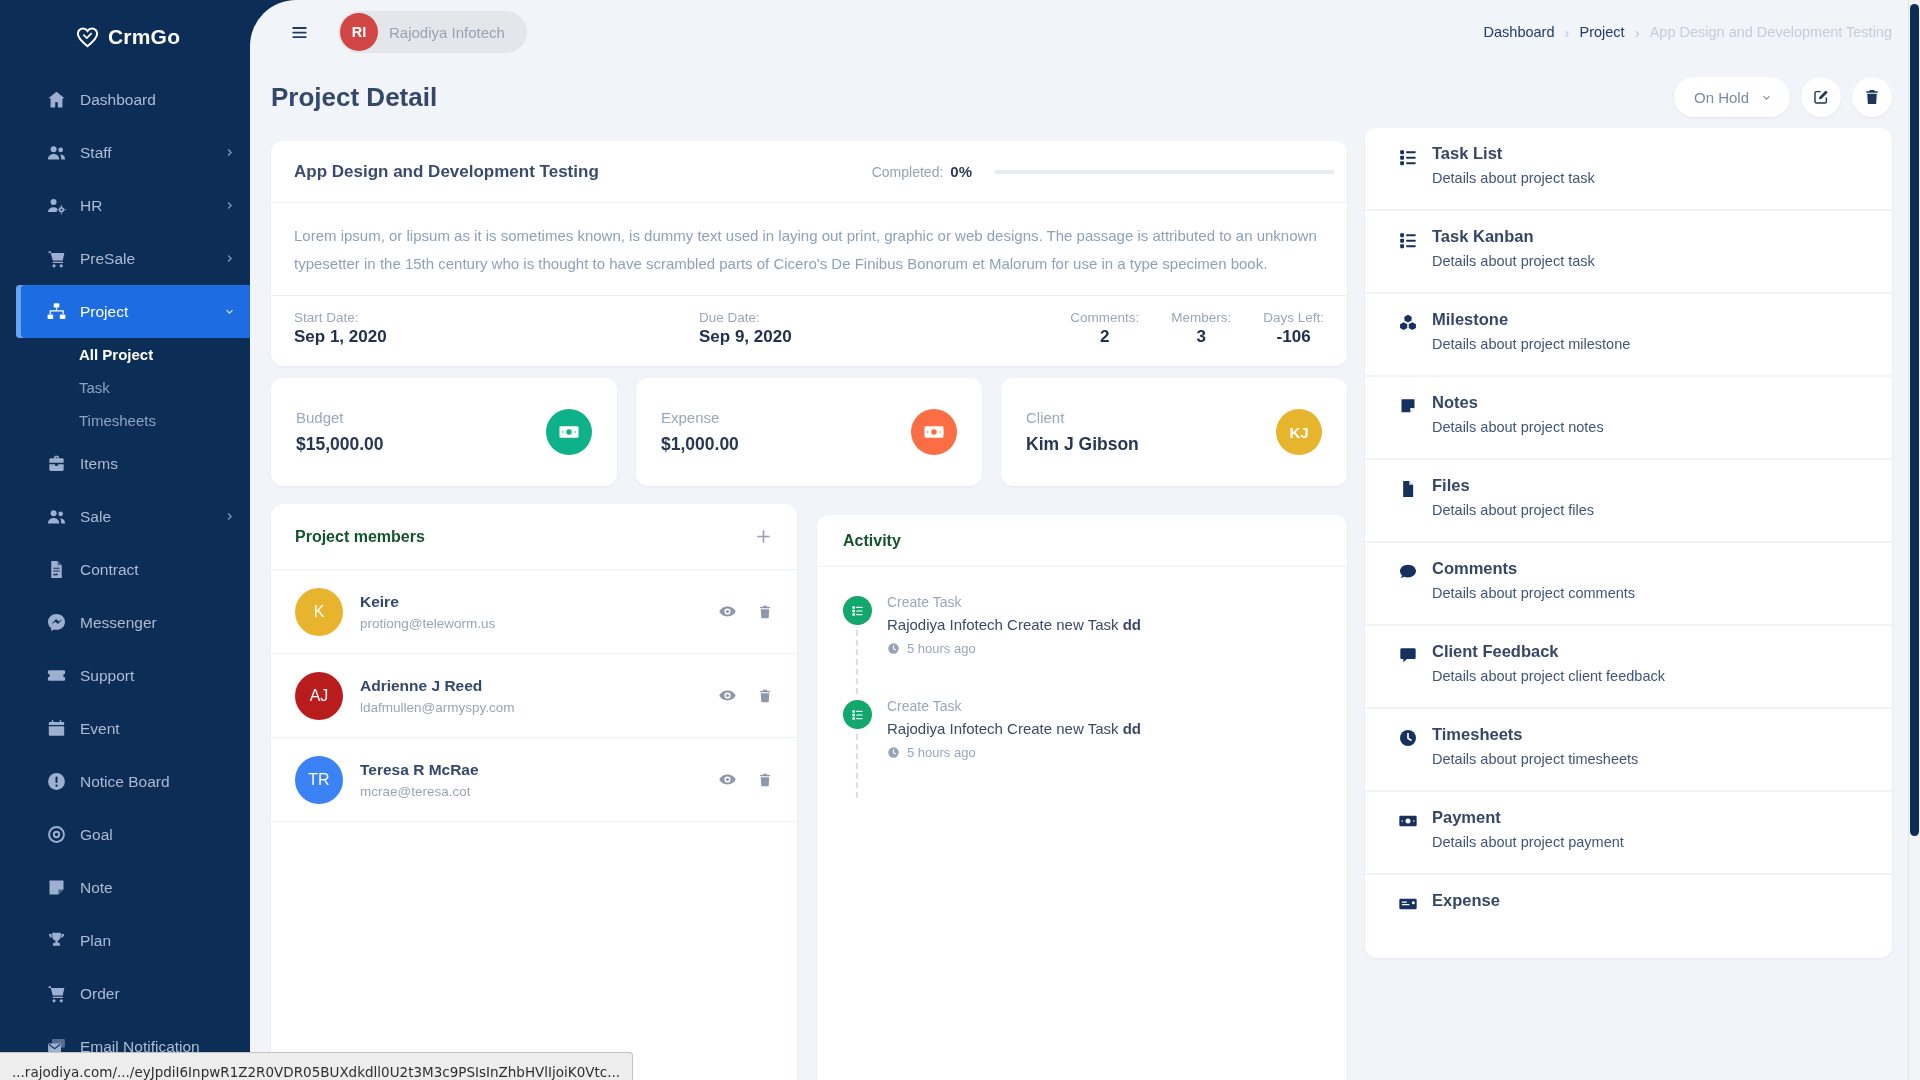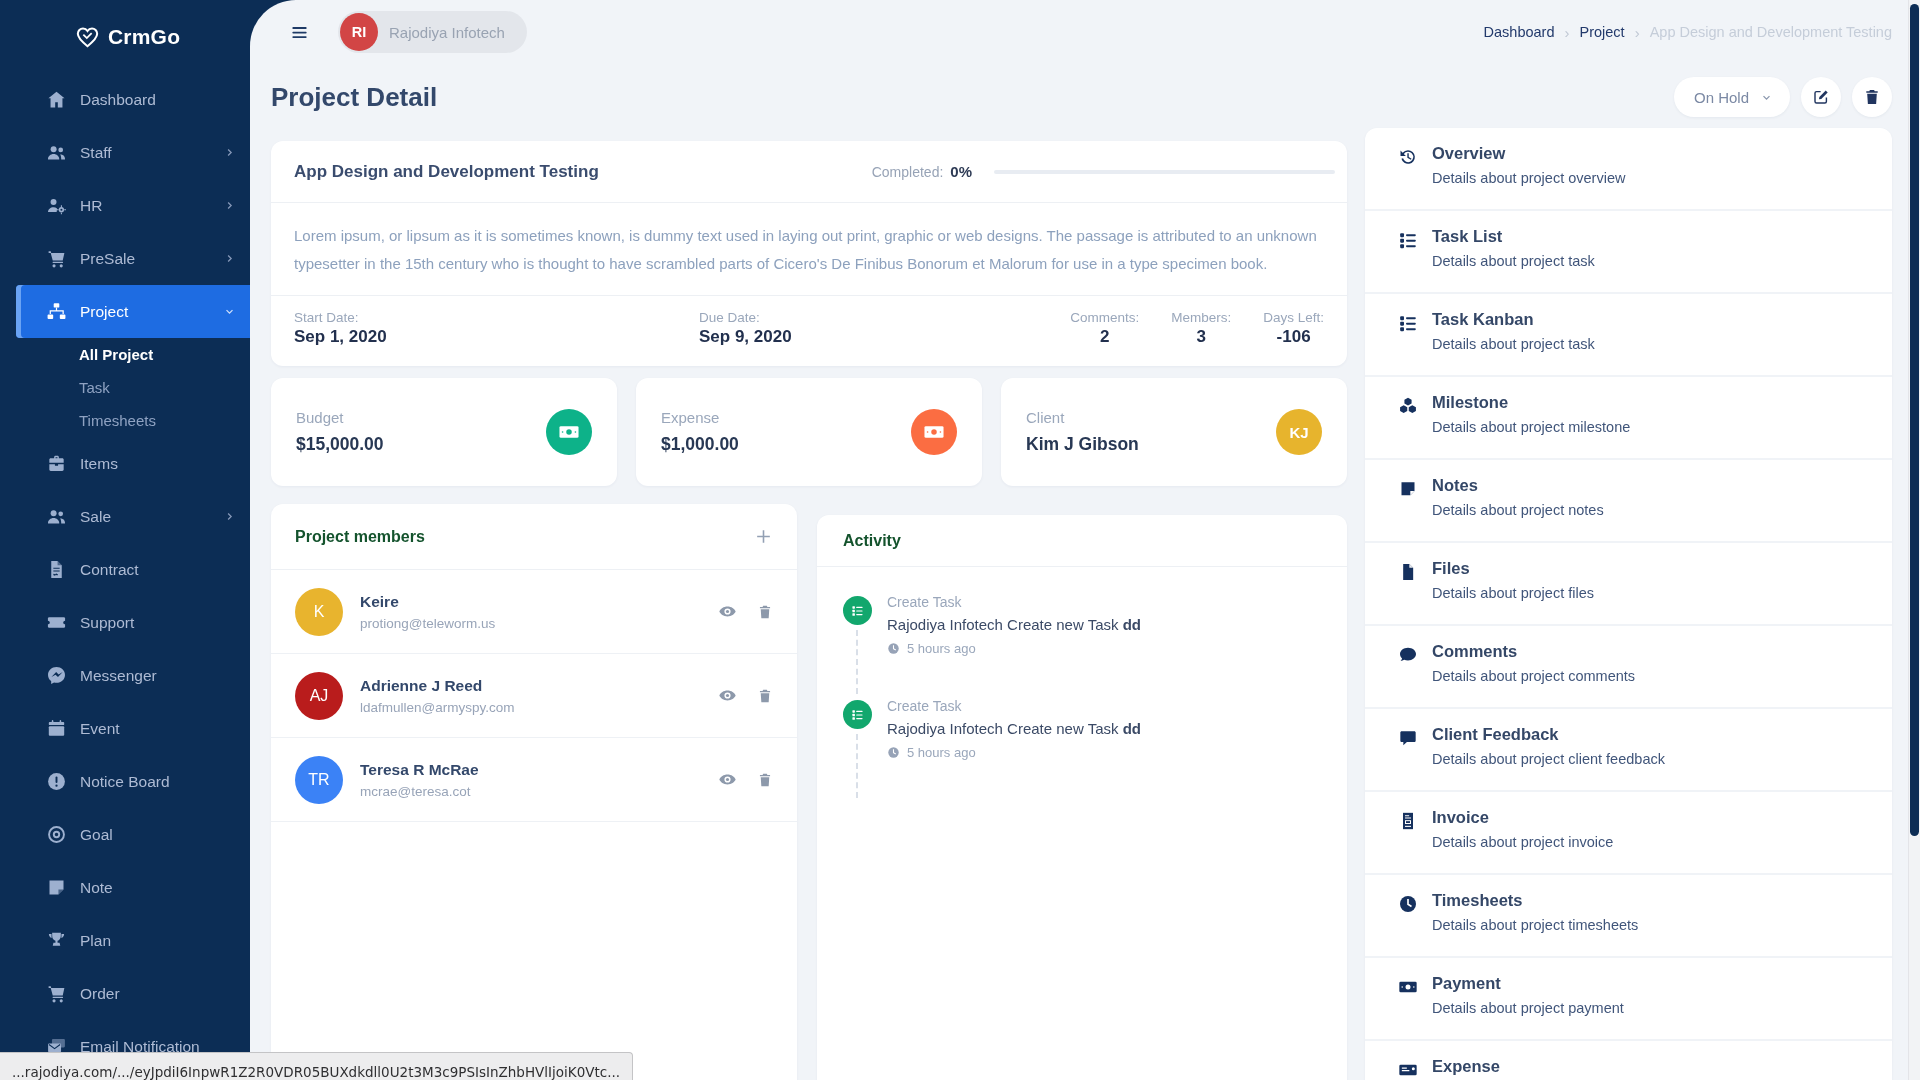--- a/index.html
+++ b/index.html
@@ -221,35 +221,35 @@
             <path d="M6 2.2h7.2L18 7v14.8H6z"></path>
             <path d="M13.2 2.2V7H18z" fill="#0c2d55" opacity=".55"></path>
             <path d="M8.4 10h7.2v1.2H8.4zm0 3h7.2v1.2H8.4zm0 4.3c.9-1.4 1.7 1 2.7-.3.8-1 1.2.9 2.4.4l.3 1c-1.5.7-2.2-.8-2.9.2-.9 1.3-1.9-.9-2.5.2z" fill="#0c2d55"></path>
           </svg>
         </span>
         <span class="lbl">Contract</span>
       </div>
       <div class="nav-item">
         <span class="icn">
           <svg viewBox="0 0 24 24" fill="currentColor">
+            <path d="M12 2.3c-5.4 0-9.7 4-9.7 9 0 2.8 1.4 5.3 3.6 7v3.4l3.3-1.8c.9.2 1.8.4 2.8.4 5.4 0 9.7-4 9.7-9s-4.3-9-9.7-9z"></path>
+            <path d="m6.2 13.8 5.4-5.7 2.8 2.8 4.7-2.8-5.4 5.7-2.8-2.8z" fill="#0c2d55"></path>
+          </svg>
+        </span>
+        <span class="lbl">Messenger</span>
+      </div>
+      <div class="nav-item">
+        <span class="icn">
+          <svg viewBox="0 0 24 24" fill="currentColor">
             <rect x="2.2" y="6" width="19.6" height="12" rx="1.5"></rect>
             <circle cx="2.2" cy="12" r="2.1" fill="#0c2d55"></circle>
             <circle cx="21.8" cy="12" r="2.1" fill="#0c2d55"></circle>
           </svg>
         </span>
         <span class="lbl">Support</span>
-      </div>
-      <div class="nav-item">
-        <span class="icn">
-          <svg viewBox="0 0 24 24" fill="currentColor">
-            <path d="M12 2.3c-5.4 0-9.7 4-9.7 9 0 2.8 1.4 5.3 3.6 7v3.4l3.3-1.8c.9.2 1.8.4 2.8.4 5.4 0 9.7-4 9.7-9s-4.3-9-9.7-9z"></path>
-            <path d="m6.2 13.8 5.4-5.7 2.8 2.8 4.7-2.8-5.4 5.7-2.8-2.8z" fill="#0c2d55"></path>
-          </svg>
-        </span>
-        <span class="lbl">Messenger</span>
       </div>
       <div class="nav-item">
         <span class="icn">
           <svg viewBox="0 0 24 24" fill="currentColor">
             <rect x="3.2" y="4.6" width="17.6" height="3.4" rx="1"></rect>
             <rect x="3.2" y="9.4" width="17.6" height="11" rx="1.2"></rect>
             <rect x="6.6" y="2.4" width="1.8" height="3.4" rx=".9"></rect>
             <rect x="15.6" y="2.4" width="1.8" height="3.4" rx=".9"></rect>
           </svg>
         </span>
@@ -572,32 +572,20 @@
               </div>
             </div>
         </section>
       </div>
     </div>
 
     <aside class="col-side" id="side-panel">
         <div class="side-item">
           <span class="icn" style="--hole:#fff">
             <svg viewBox="0 0 24 24" fill="currentColor">
-              <path d="M12 3.8a8.2 8.2 0 1 1-7.9 10.4l2-.6A6.2 6.2 0 1 0 7 8.4l2.5 2.4H3V4.3l2.6 2.5A8.2 8.2 0 0 1 12 3.8z"></path>
-              <path d="M11.2 7.6h1.7V12l3.4 2-.9 1.4-4.2-2.5z"></path>
-            </svg>
-          </span>
-          <div class="side-text">
-            <div class="side-title">Overview</div>
-            <div class="side-sub">Details about project overview</div>
-          </div>
-        </div>
-        <div class="side-item">
-          <span class="icn" style="--hole:#fff">
-            <svg viewBox="0 0 24 24" fill="currentColor">
               <rect x="2.6" y="4" width="4.6" height="4.6" rx="1"></rect>
               <rect x="2.6" y="10.6" width="4.6" height="4.6" rx="1"></rect>
               <rect x="2.6" y="17.2" width="4.6" height="4.6" rx="1"></rect>
               <rect x="9.6" y="5.2" width="11.8" height="2.2" rx="1"></rect>
               <rect x="9.6" y="11.8" width="11.8" height="2.2" rx="1"></rect>
               <rect x="9.6" y="18.4" width="11.8" height="2.2" rx="1"></rect>
             </svg>
           </span>
           <div class="side-text">
             <div class="side-title">Task List</div>
@@ -673,35 +661,20 @@
             </svg>
           </span>
           <div class="side-text">
             <div class="side-title">Client Feedback</div>
             <div class="side-sub">Details about project client feedback</div>
           </div>
         </div>
         <div class="side-item">
           <span class="icn" style="--hole:#fff">
             <svg viewBox="0 0 24 24" fill="currentColor">
-              <path d="M6 2.2h12v19.6H6z"></path>
-              <path d="M8.4 5h5v1.3h-5zM8.4 7.8h7.2v1.3H8.4z" fill="#fff"></path>
-              <rect x="8.4" y="11" width="7.2" height="4.6" fill="#fff"></rect>
-              <rect x="9.6" y="12.2" width="4.8" height="2.2"></rect>
-              <path d="M8.4 17.8h7.2v1.3H8.4z" fill="#fff"></path>
-            </svg>
-          </span>
-          <div class="side-text">
-            <div class="side-title">Invoice</div>
-            <div class="side-sub">Details about project invoice</div>
-          </div>
-        </div>
-        <div class="side-item">
-          <span class="icn" style="--hole:#fff">
-            <svg viewBox="0 0 24 24" fill="currentColor">
               <circle cx="12" cy="12" r="9.6"></circle>
               <path d="M12 6v6.4l4.2 2.5" fill="none" stroke="#fff" stroke-width="2"></path>
             </svg>
           </span>
           <div class="side-text">
             <div class="side-title">Timesheets</div>
             <div class="side-sub">Details about project timesheets</div>
           </div>
         </div>
         <div class="side-item">

